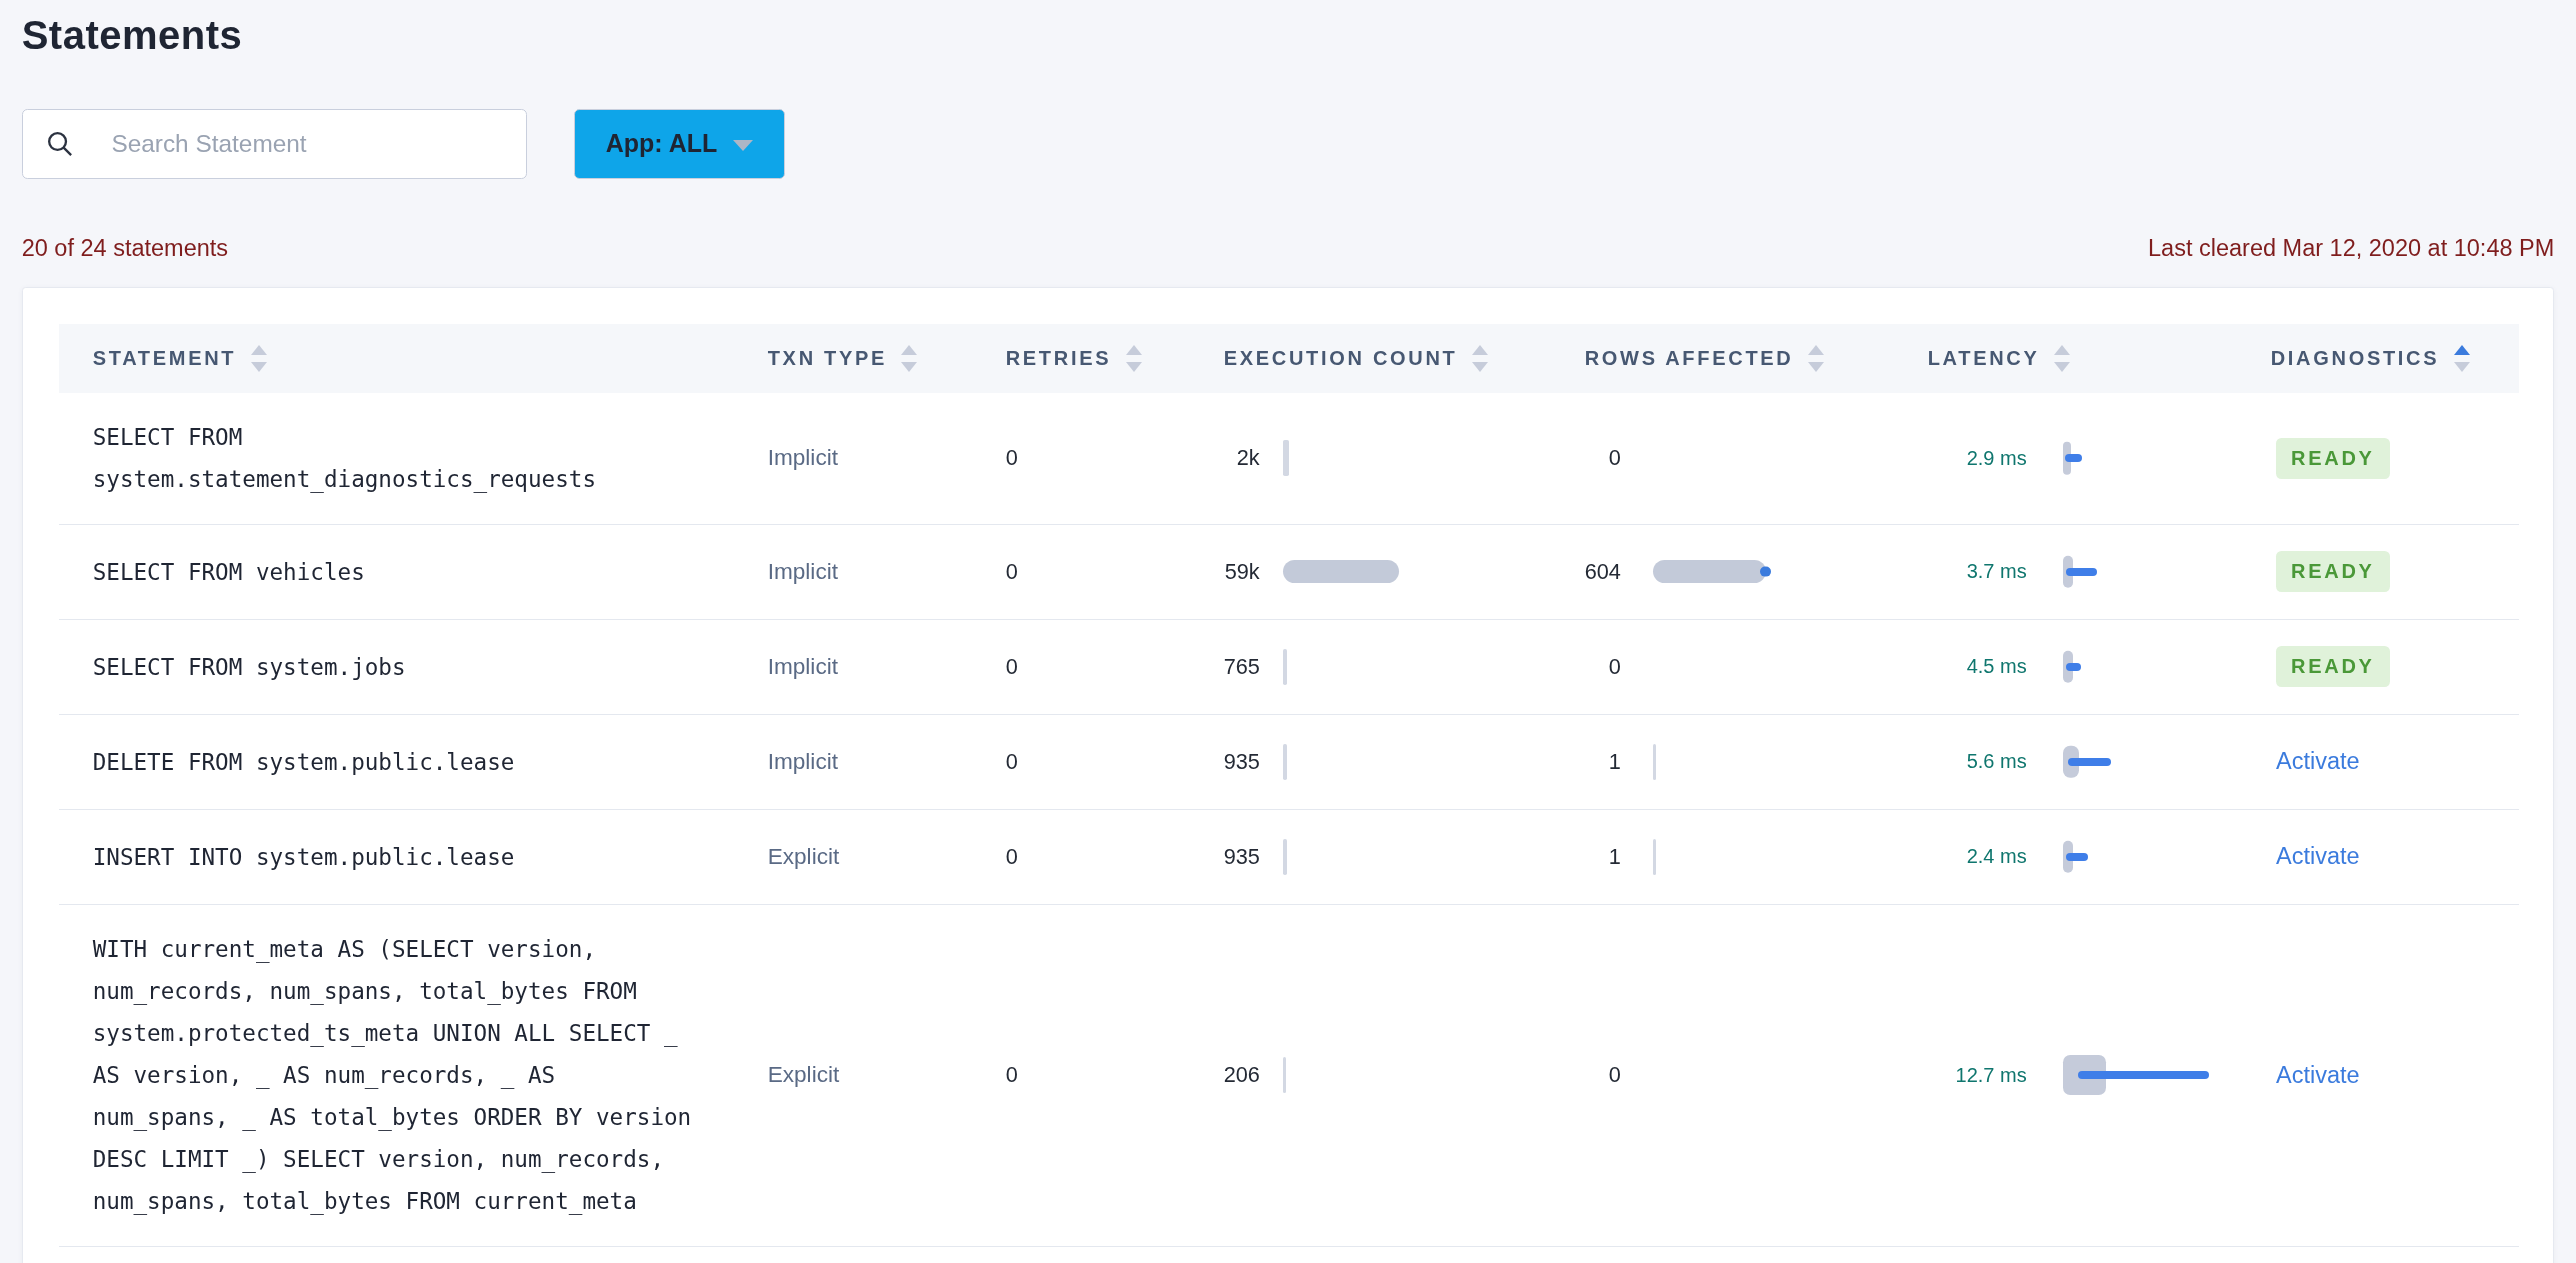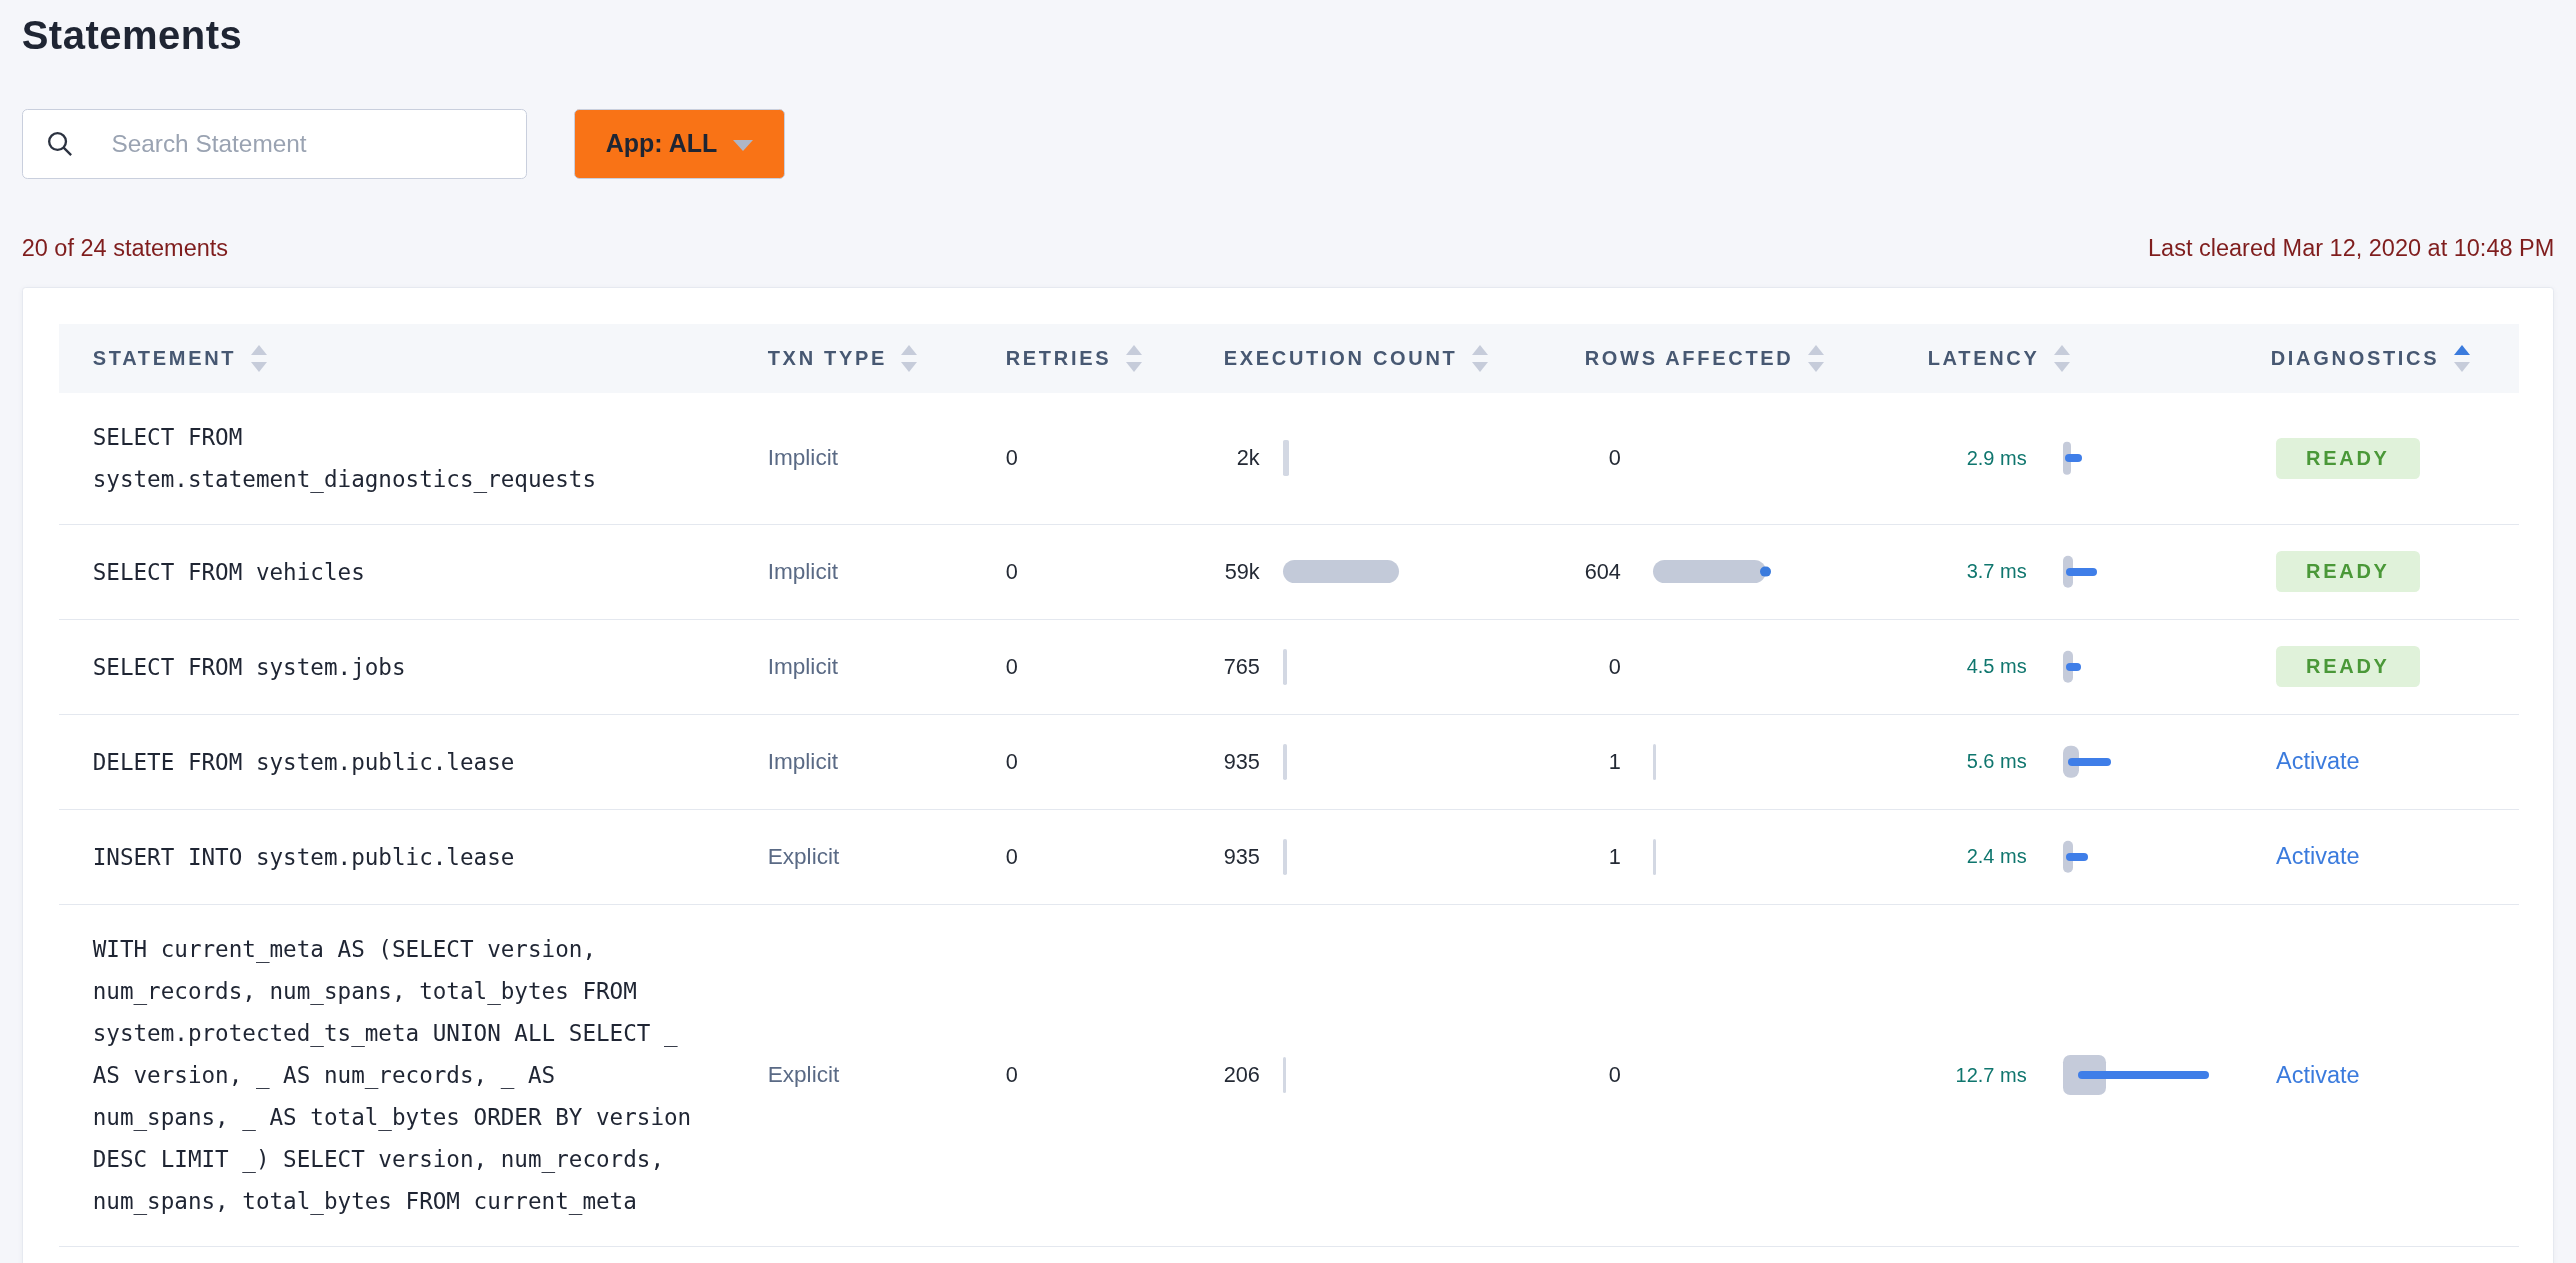--- a/index.html
+++ b/index.html
@@ -19,21 +19,21 @@
     background:#FFFFFF; border:1.8px solid #C9CFDD; border-radius:5.4px; padding:0 21.7px;
   }
   .search-box svg { flex:0 0 auto; }
   .search-input {
     border:none; outline:none; flex:1; margin-left:36px;
     font-size:24.4px; color:#242A35; font-family:inherit; background:transparent;
   }
   .search-input::placeholder { color:#9AA3B2; }
   .app-filter {
     display:flex; align-items:center; gap:16.2px; height:70px; padding:0 31px;
-    background:#f97316; border:1.8px solid #C9CFDD; border-radius:5.4px; cursor:pointer;
+    background:#0ea5e9; border:1.8px solid #C9CFDD; border-radius:5.4px; cursor:pointer;
     font-family:inherit;
   }
   .app-filter-label { font-size:25px; font-weight:700; color:#1F2533; }
   .caret-down {
     width:0; height:0; border-left:10px solid transparent; border-right:10px solid transparent;
     border-top:11.7px solid #AEB6C6; margin-top:3.6px;
   }
 
   .meta-row { display:flex; justify-content:space-between; align-items:baseline; margin-top:56px; }
   .meta-row span { font-size:23.5px; color:#7f1d1d; }
@@ -89,21 +89,21 @@
   }
   .lat-bar {
     position:absolute; top:50%; transform:translateY(-50%);
     height:8.1px; border-radius:4.5px; background:#3F7EE8;
   }
 
   .diag-cell { padding-left:5.4px; }
   .diag-ready {
     display:inline-block; background:#E0F2DA; color:#4A9838;
     font-size:20px; font-weight:700; letter-spacing:2.7px;
-    padding:9px 30px; border-radius:5.4px;
+    padding:9px 15px; border-radius:5.4px;
   }
   .diag-activate { font-size:23.5px; color:#3B7BDD; cursor:pointer; }
 </style>
 </head>
 <body>
 
 <div class="page">
   <h1 class="page-title">Statements</h1>
 
   <div class="controls">

